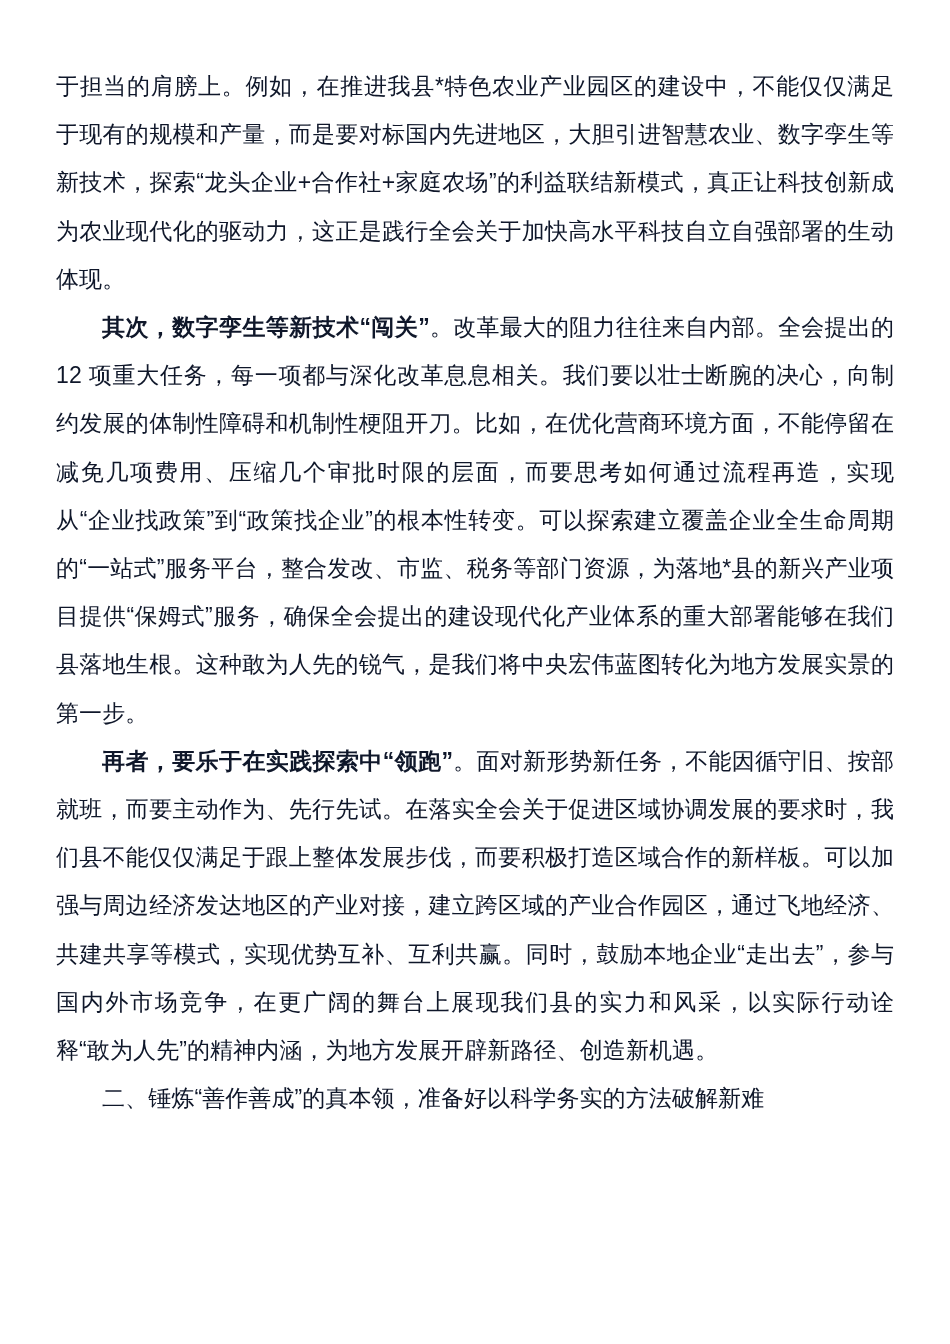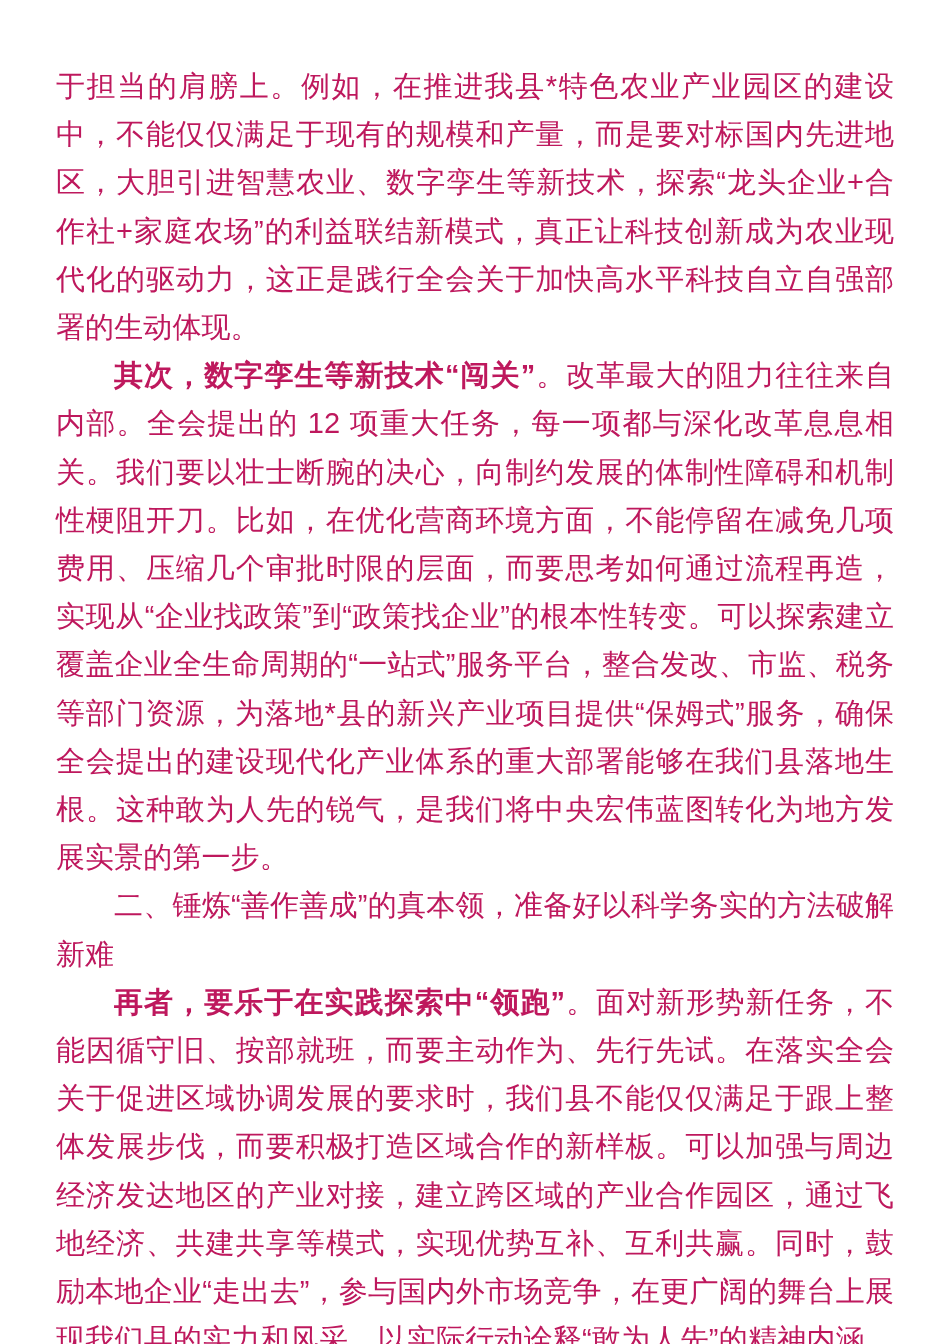--- a/index.html
+++ b/index.html
@@ -20,28 +20,28 @@
     height: 1344px;
     background: #ffffff;
     box-sizing: border-box;
     padding: 62px 56px 0 56px;
   }
   .doc-body {
     width: 838px;
   }
   .para {
     margin: 0;
-    font-size: 29px;
+    font-size: 23px;
     line-height: 48.2px;
     text-align: justify;
     text-justify: inter-character;
     text-align-last: left;
     letter-spacing: 0.1px;
     word-break: break-all;
-    color: #be185d;
+    color: #0f172a;
   }
   .para.indent {
     text-indent: 2em;
   }
   .lead {
     font-weight: bold;
     letter-spacing: 0.3px;
   }
 </style>
 </head>
@@ -52,21 +52,21 @@
 
     <p class="para">
       <span>于担当的肩膀上。例如，在推进我县*特色农业产业园区的建设中，不能仅仅满足于现有的规模和产量，而是要对标国内先进地区，大胆引进智慧农业、数字孪生等新技术，探索“龙头企业+合作社+家庭农场”的利益联结新模式，真正让科技创新成为农业现代化的驱动力，这正是践行全会关于加快高水平科技自立自强部署的生动体现。</span>
     </p>
 
     <p class="para indent">
       <span class="lead">其次，数字孪生等新技术“闯关”</span><span>。改革最大的阻力往往来自内部。全会提出的 12 项重大任务，每一项都与深化改革息息相关。我们要以壮士断腕的决心，向制约发展的体制性障碍和机制性梗阻开刀。比如，在优化营商环境方面，不能停留在减免几项费用、压缩几个审批时限的层面，而要思考如何通过流程再造，实现从“企业找政策”到“政策找企业”的根本性转变。可以探索建立覆盖企业全生命周期的“一站式”服务平台，整合发改、市监、税务等部门资源，为落地*县的新兴产业项目提供“保姆式”服务，确保全会提出的建设现代化产业体系的重大部署能够在我们县落地生根。这种敢为人先的锐气，是我们将中央宏伟蓝图转化为地方发展实景的第一步。</span>
     </p>
 
     <p class="para indent">
-      <span>二、锤炼“善作善成”的真本领，准备好以科学务实的方法破解新难</span>
+      <span class="lead">再者，要乐于在实践探索中“领跑”</span><span>。面对新形势新任务，不能因循守旧、按部就班，而要主动作为、先行先试。在落实全会关于促进区域协调发展的要求时，我们县不能仅仅满足于跟上整体发展步伐，而要积极打造区域合作的新样板。可以加强与周边经济发达地区的产业对接，建立跨区域的产业合作园区，通过飞地经济、共建共享等模式，实现优势互补、互利共赢。同时，鼓励本地企业“走出去”，参与国内外市场竞争，在更广阔的舞台上展现我们县的实力和风采，以实际行动诠释“敢为人先”的精神内涵，为地方发展开辟新路径、创造新机遇。</span>
     </p>
 
     <p class="para indent">
-      <span class="lead">再者，要乐于在实践探索中“领跑”</span><span>。面对新形势新任务，不能因循守旧、按部就班，而要主动作为、先行先试。在落实全会关于促进区域协调发展的要求时，我们县不能仅仅满足于跟上整体发展步伐，而要积极打造区域合作的新样板。可以加强与周边经济发达地区的产业对接，建立跨区域的产业合作园区，通过飞地经济、共建共享等模式，实现优势互补、互利共赢。同时，鼓励本地企业“走出去”，参与国内外市场竞争，在更广阔的舞台上展现我们县的实力和风采，以实际行动诠释“敢为人先”的精神内涵，为地方发展开辟新路径、创造新机遇。</span>
+      <span>二、锤炼“善作善成”的真本领，准备好以科学务实的方法破解新难</span>
     </p>
 
   </div>
 </div>
 
 </body></html>

